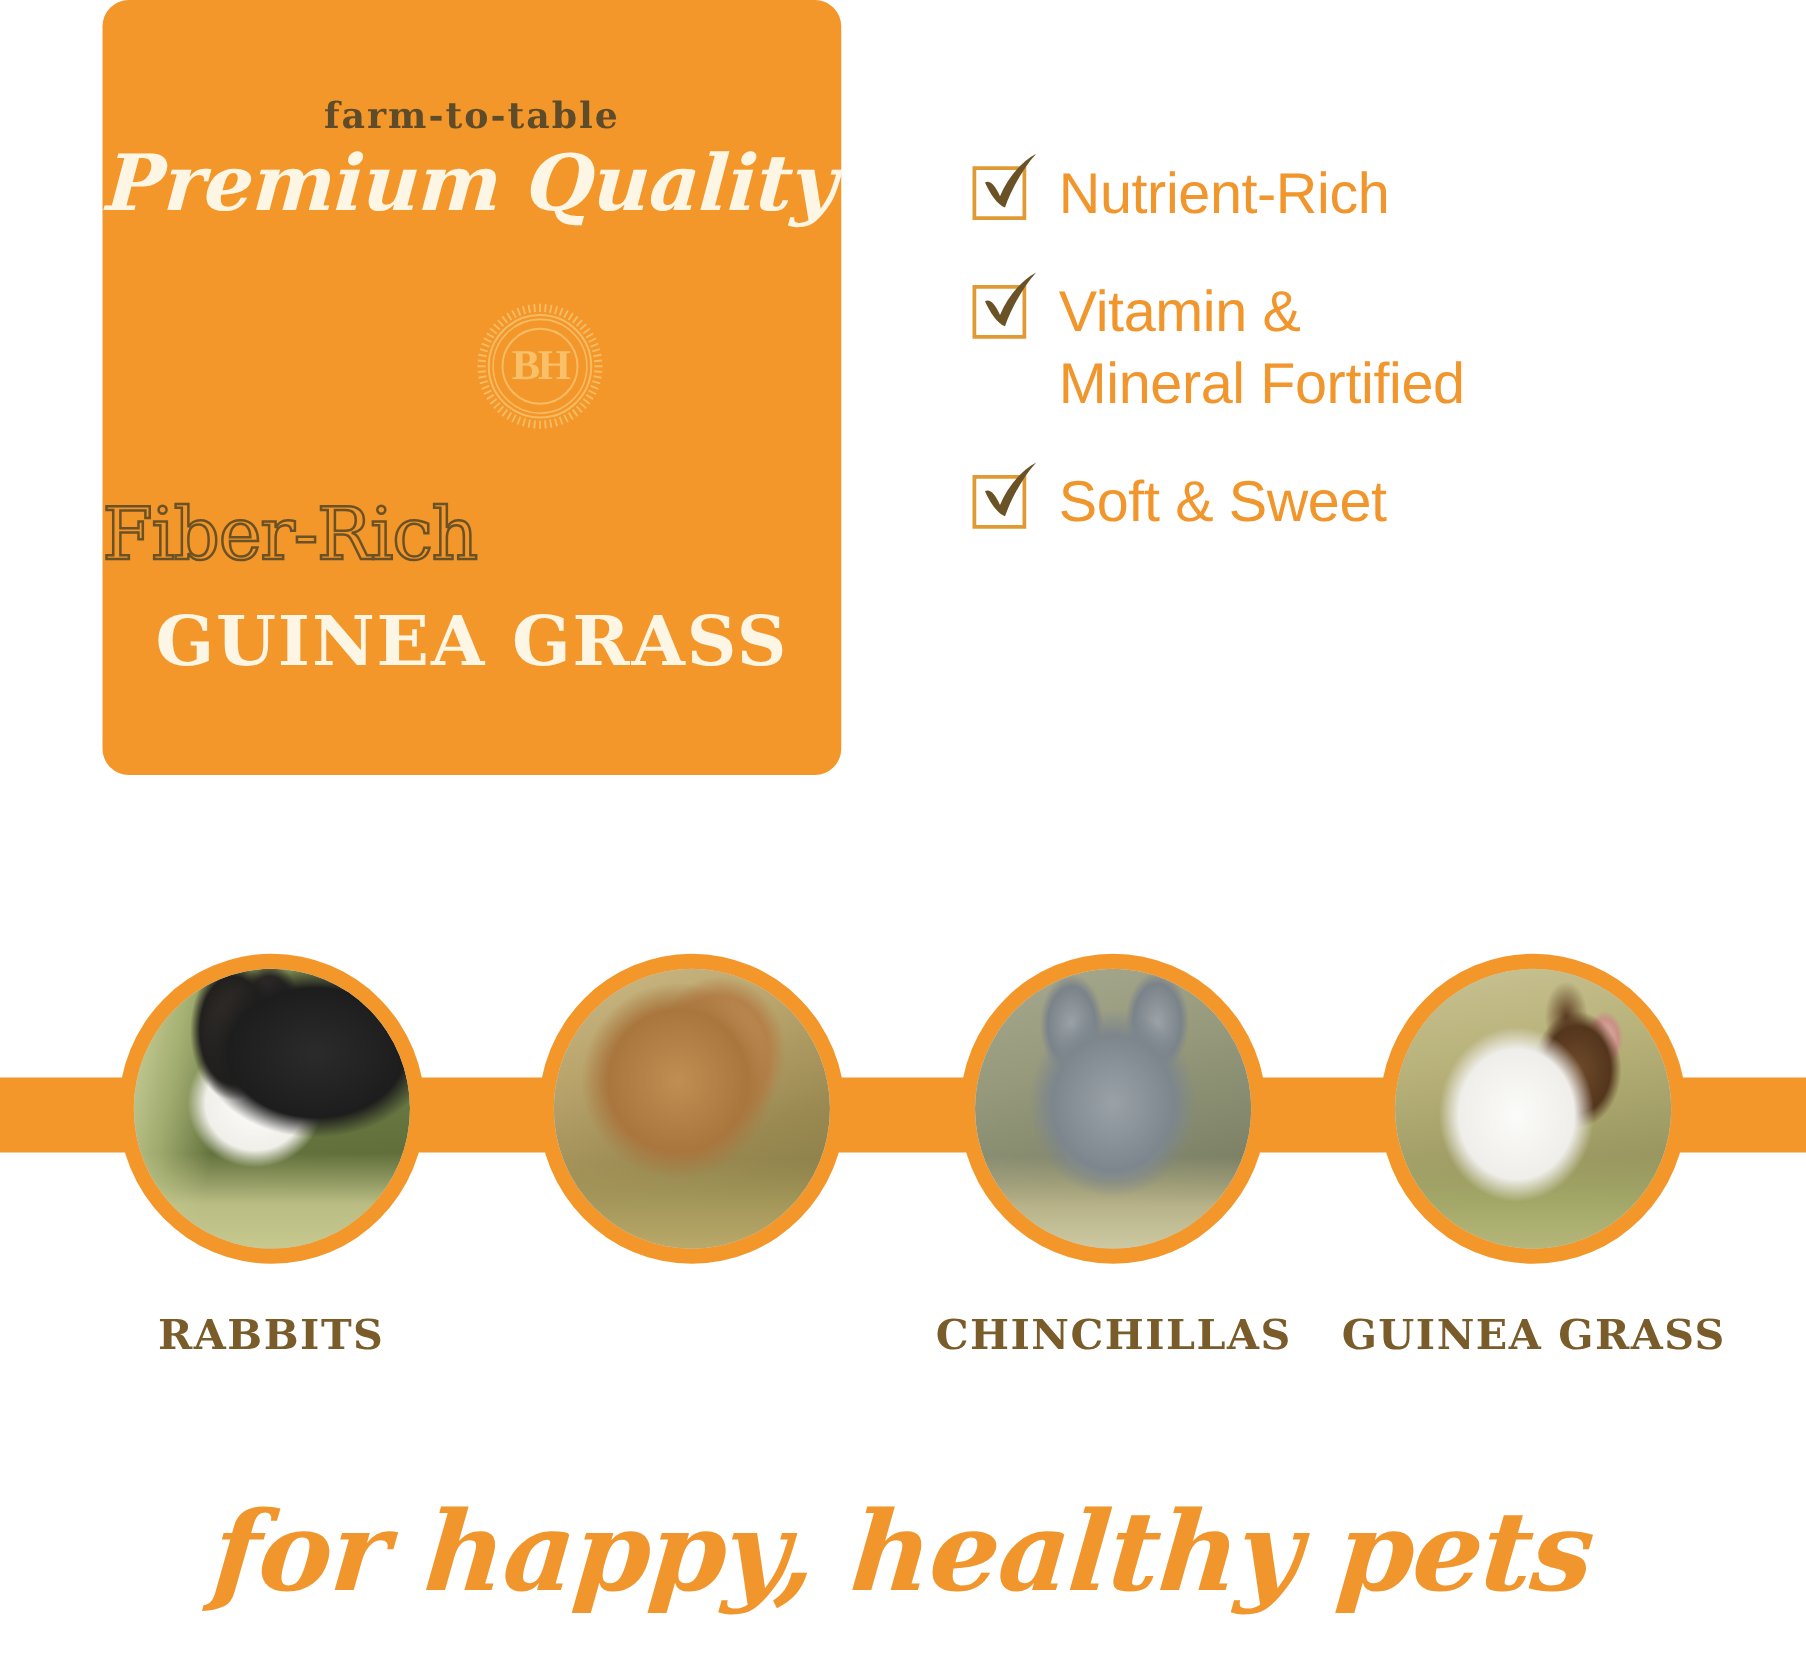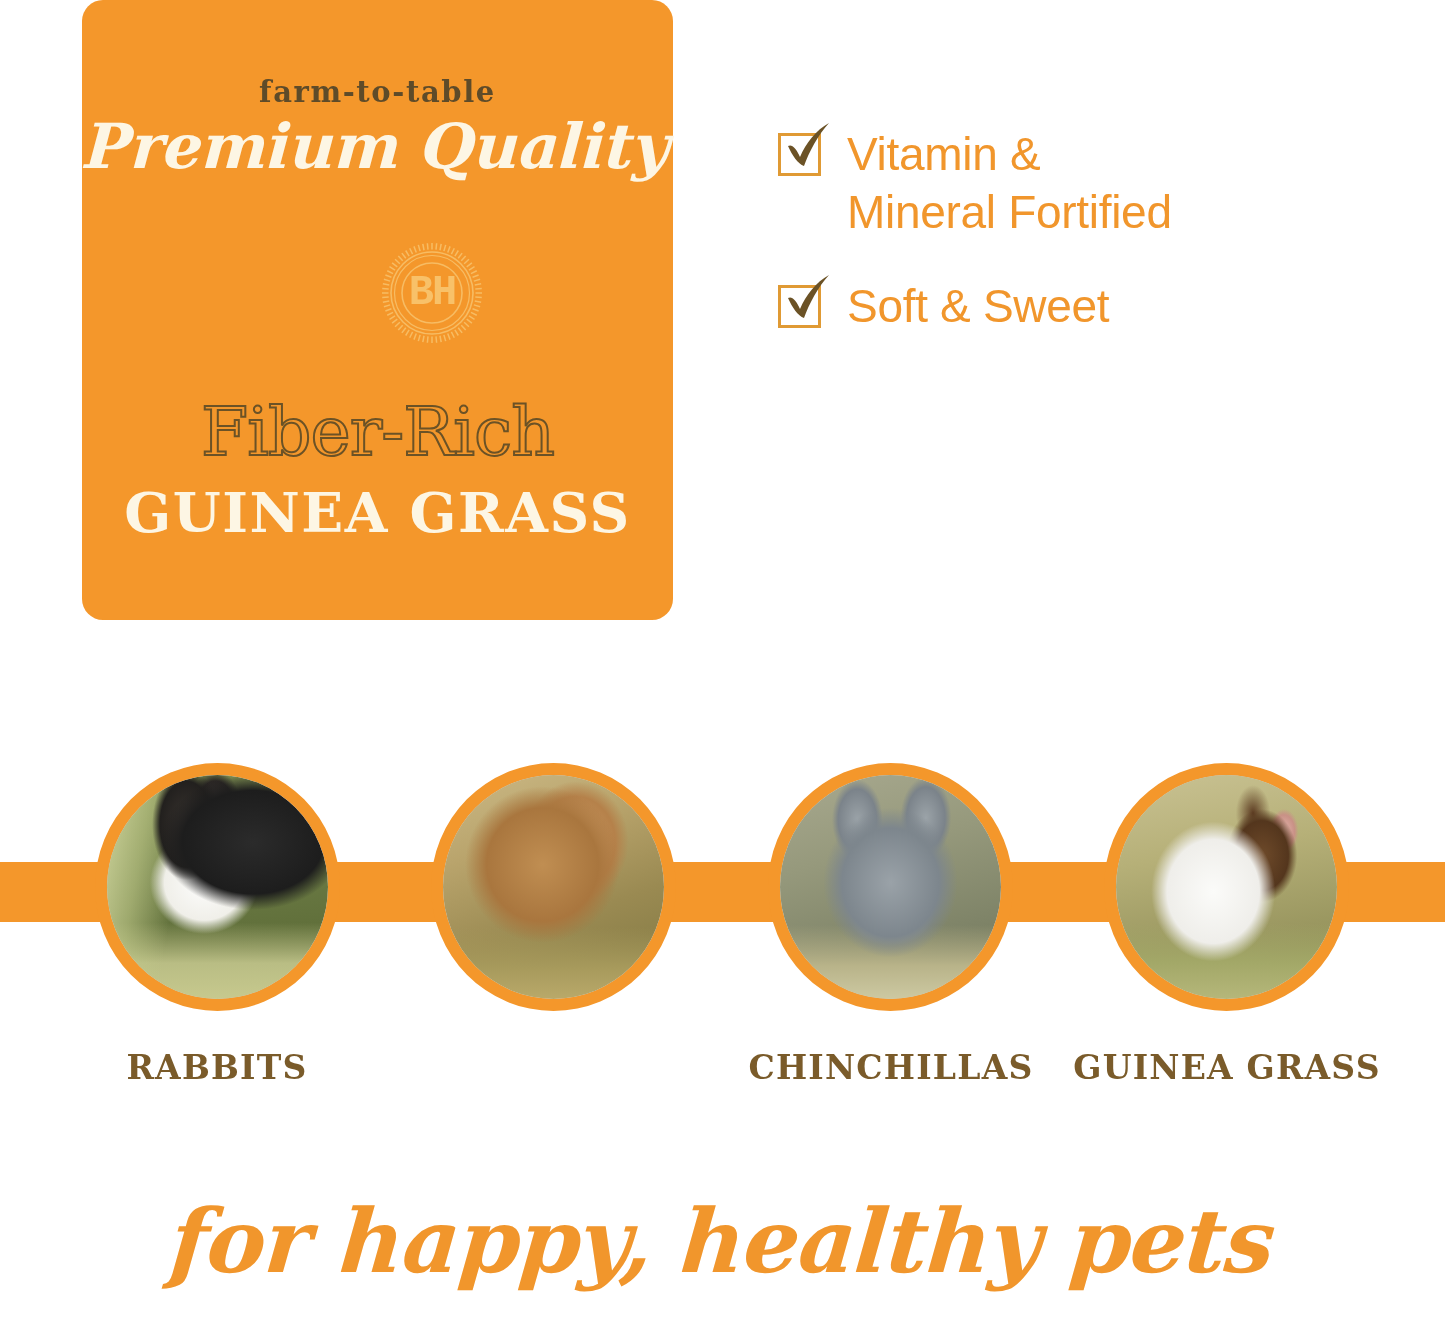--- a/index.html
+++ b/index.html
@@ -67,36 +67,36 @@
     height: 110px;
   }
   #bh-badge svg { display:block; width:110px; height:110px; }
   #bh-monogram {
     position: absolute;
     left: 0; top: 0;
     width: 110px; height: 110px;
     display: flex;
     align-items: center;
     justify-content: center;
-    font-family: Liberation Mono, monospace;
-    font-weight: bold;
-    font-size: 42px;
+    font-family: Liberation Serif, serif;
+    font-weight: bold;
+    font-size: 34px;
     letter-spacing: -2px;
     color: #F8C169;
   }
 
   #fiber-rich {
     position: absolute;
     top: 398px;
     left: 0;
     width: 591px;
-    text-align: center;
+    text-align: left;
     font-family: "DejaVu Serif", serif;
     font-weight: 300;
-    font-size: 68px;
+    font-size: 58px;
     line-height: 1;
     color: #6B5226;
     letter-spacing: -1px;
     -webkit-text-stroke: 0.2px #6B5226;
   }
   #fiber-rich-inner {
     display: inline-block;
     color: transparent;
     -webkit-text-stroke: 2px #6B5226;
   }
@@ -361,20 +361,29 @@
 
   <div id="fiber-rich">
     <span id="fiber-rich-inner">Fiber-Rich</span>
   </div>
 
   <div id="orchard-grass">GUINEA GRASS</div>
 </div>
 
 <div id="checklist">
 
+  <div class="check-row">
+    <div class="check-box">
+      <span class="sq"></span>
+      <svg viewBox="0 0 55 55" aria-hidden="true">
+        <path d="M8 27 C12 25, 16 29, 20 38 C26 24, 36 11, 49 4 C38 16, 29 33, 24 47 C18 45, 12 36, 8 27 Z" fill="#6B5226"></path>
+      </svg>
+    </div>
+    <div class="check-label">Nutrient-Rich</div>
+  </div>
 
   <div class="check-row">
     <div class="check-box">
       <span class="sq"></span>
       <svg viewBox="0 0 55 55" aria-hidden="true">
         <path d="M8 27 C12 25, 16 29, 20 38 C26 24, 36 11, 49 4 C38 16, 29 33, 24 47 C18 45, 12 36, 8 27 Z" fill="#6B5226"></path>
       </svg>
     </div>
     <div class="check-label" style="white-space:pre-line">Vitamin &amp;
 Mineral Fortified</div>

